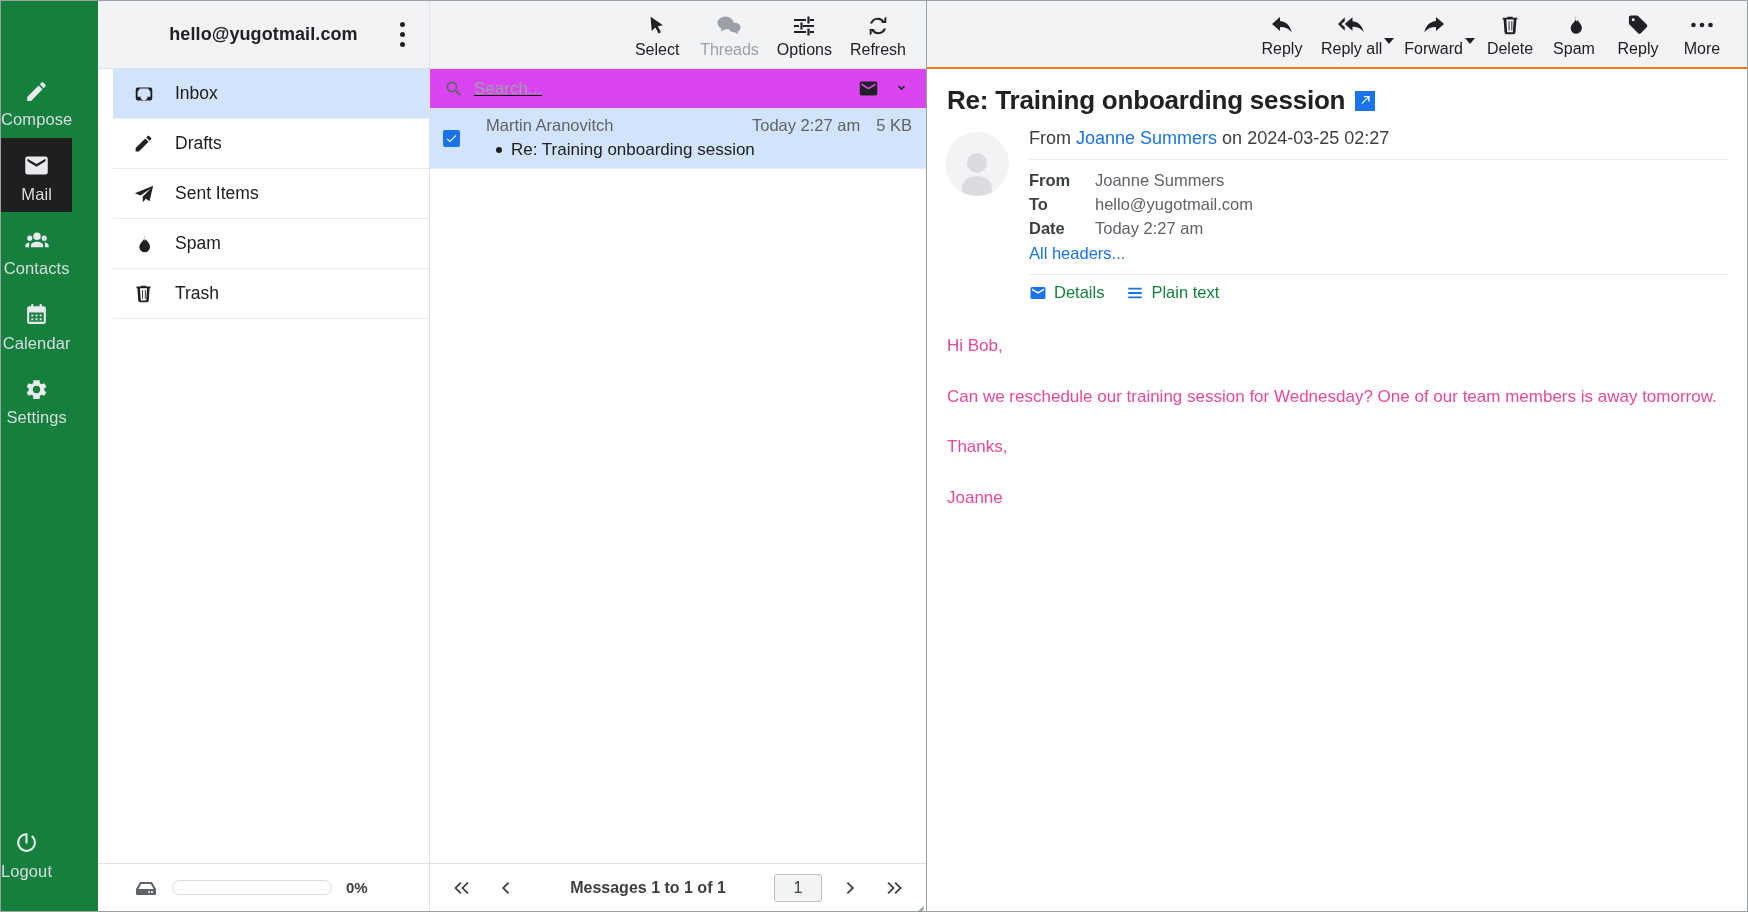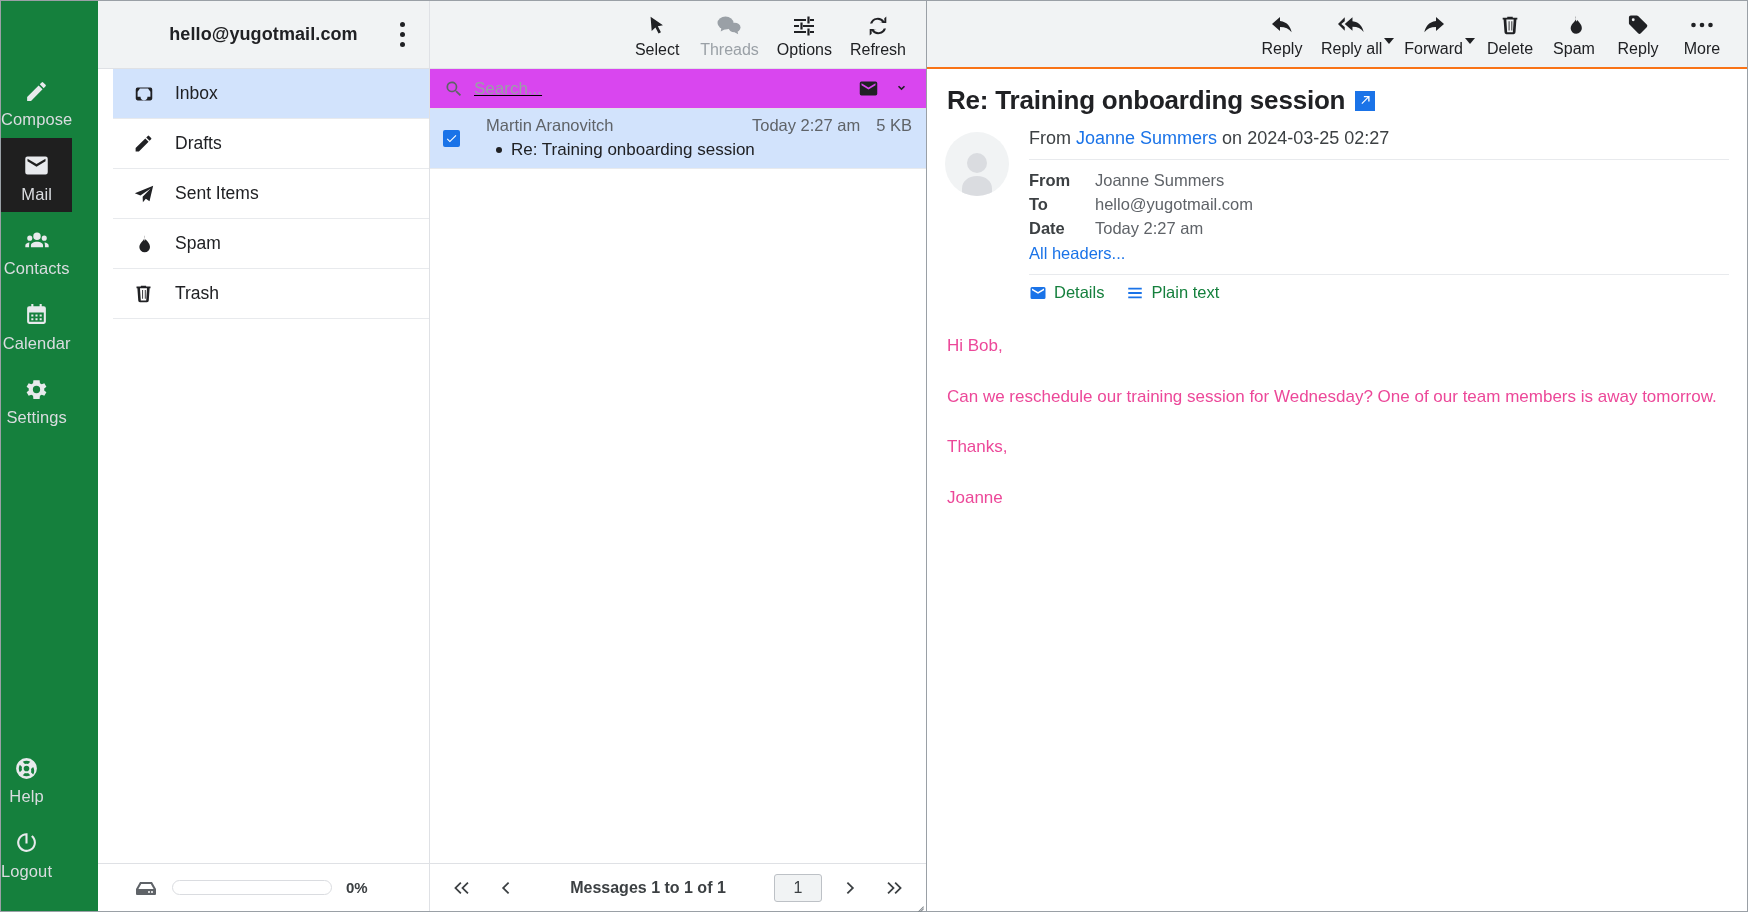--- a/index.html
+++ b/index.html
@@ -401,28 +401,20 @@
           <svg width="25" height="25" viewBox="0 0 24 24">
               <path d="M19.4 13a7.6 7.6 0 000-2l2.1-1.6-2-3.5-2.5 1a7.6 7.6 0 00-1.7-1L15 3H9l-.3 2.9c-.6.3-1.2.6-1.7 1l-2.5-1-2 3.5L4.6 11a7.6 7.6 0 000 2l-2.1 1.6 2 3.5 2.5-1c.5.4 1.1.7 1.7 1L9 21h6l.3-2.9c.6-.3 1.2-.6 1.7-1l2.5 1 2-3.5L19.4 13zM12 15.5a3.5 3.5 0 110-7 3.5 3.5 0 010 7z"></path>
             </svg>
         </span>
         <span class="rail-label">Settings</span>
       </div>
 
     </div>
 
     <div class="rail-bottom">
-      <div class="rail-item">
-        <span class="rail-icon">
-          <svg width="25" height="25" viewBox="0 0 24 24">
-              <path d="M12 2a10 10 0 100 20 10 10 0 000-20zm0 2.6c1.3 0 2.6.4 3.6 1l-2.1 2.1a4.5 4.5 0 00-3 0L8.4 5.6a7.4 7.4 0 013.6-1zM5.6 8.4l2.1 2.1a4.5 4.5 0 000 3l-2.1 2.1a7.4 7.4 0 010-7.2zm2.8 10l2.1-2.1a4.5 4.5 0 003 0l2.1 2.1a7.4 7.4 0 01-7.2 0zm7.9-2.8a4.5 4.5 0 000-3l2.1-2.1a7.4 7.4 0 010 7.2l-2.1-2.1zM12 9.3a2.7 2.7 0 110 5.4 2.7 2.7 0 010-5.4z"></path>
-            </svg>
-        </span>
-        <span class="rail-label">Help</span>
-      </div>
       <div class="rail-item">
         <span class="rail-icon">
           <svg width="25" height="25" viewBox="0 0 24 24">
               <path d="M13 3h-2v10h2V3zm4.8 2.1l-1.4 1.4A7 7 0 1112 5V3a9 9 0 105.8 2.1z"></path>
             </svg>
         </span>
         <span class="rail-label">Logout</span>
       </div>
     </div>
   </nav>

